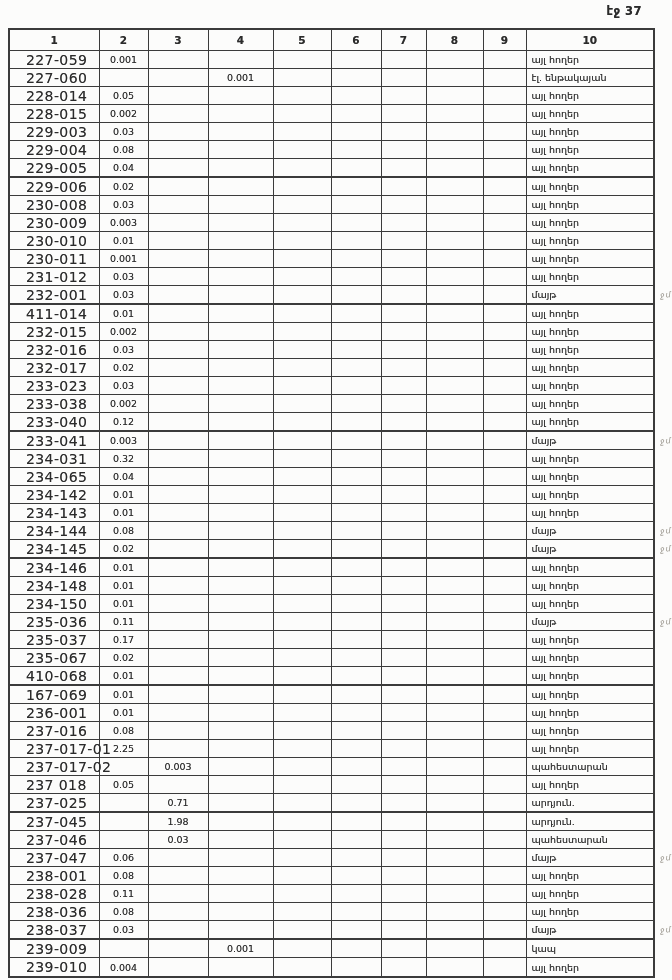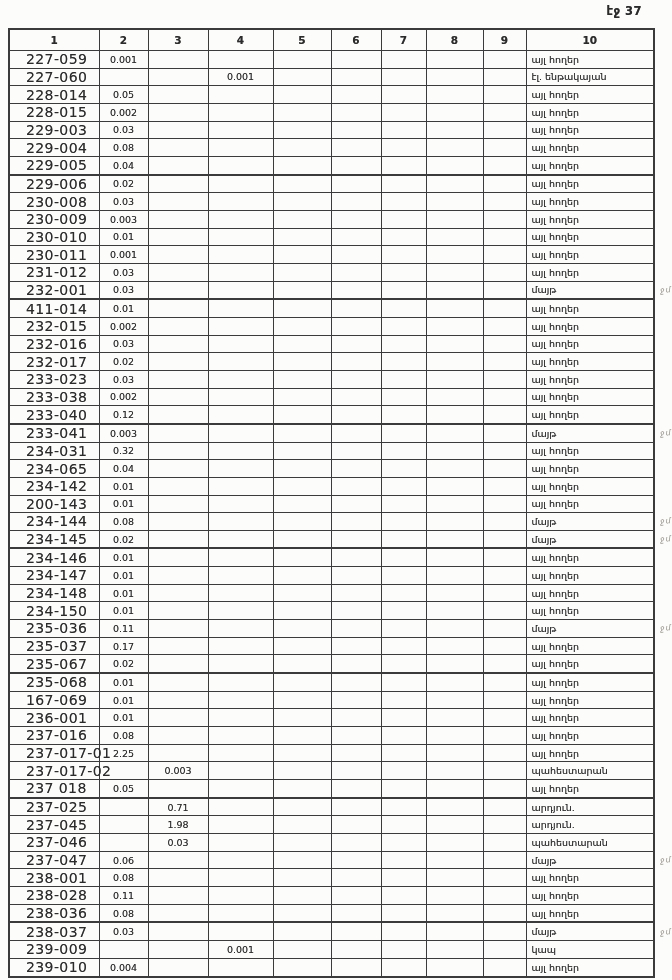--- a/index.html
+++ b/index.html
@@ -388,21 +388,21 @@
         <td class="c3"></td>
         <td class="c4"></td>
         <td class="c5"></td>
         <td class="c6"></td>
         <td class="c7"></td>
         <td class="c8"></td>
         <td class="c9"></td>
         <td class="c10">այլ հողեր</td>
       </tr>
       <tr>
-        <td class="c1">200-143</td>
+        <td class="c1">234-143</td>
         <td class="c2">0.01</td>
         <td class="c3"></td>
         <td class="c4"></td>
         <td class="c5"></td>
         <td class="c6"></td>
         <td class="c7"></td>
         <td class="c8"></td>
         <td class="c9"></td>
         <td class="c10">այլ հողեր</td>
       </tr>
@@ -436,32 +436,20 @@
         <td class="c3"></td>
         <td class="c4"></td>
         <td class="c5"></td>
         <td class="c6"></td>
         <td class="c7"></td>
         <td class="c8"></td>
         <td class="c9"></td>
         <td class="c10">այլ հողեր</td>
       </tr>
       <tr>
-        <td class="c1">234-147</td>
-        <td class="c2">0.01</td>
-        <td class="c3"></td>
-        <td class="c4"></td>
-        <td class="c5"></td>
-        <td class="c6"></td>
-        <td class="c7"></td>
-        <td class="c8"></td>
-        <td class="c9"></td>
-        <td class="c10">այլ հողեր</td>
-      </tr>
-      <tr>
         <td class="c1">234-148</td>
         <td class="c2">0.01</td>
         <td class="c3"></td>
         <td class="c4"></td>
         <td class="c5"></td>
         <td class="c6"></td>
         <td class="c7"></td>
         <td class="c8"></td>
         <td class="c9"></td>
         <td class="c10">այլ հողեր</td>
@@ -508,21 +496,21 @@
         <td class="c3"></td>
         <td class="c4"></td>
         <td class="c5"></td>
         <td class="c6"></td>
         <td class="c7"></td>
         <td class="c8"></td>
         <td class="c9"></td>
         <td class="c10">այլ հողեր</td>
       </tr>
       <tr>
-        <td class="c1">235-068</td>
+        <td class="c1">410-068</td>
         <td class="c2">0.01</td>
         <td class="c3"></td>
         <td class="c4"></td>
         <td class="c5"></td>
         <td class="c6"></td>
         <td class="c7"></td>
         <td class="c8"></td>
         <td class="c9"></td>
         <td class="c10">այլ հողեր</td>
       </tr>

